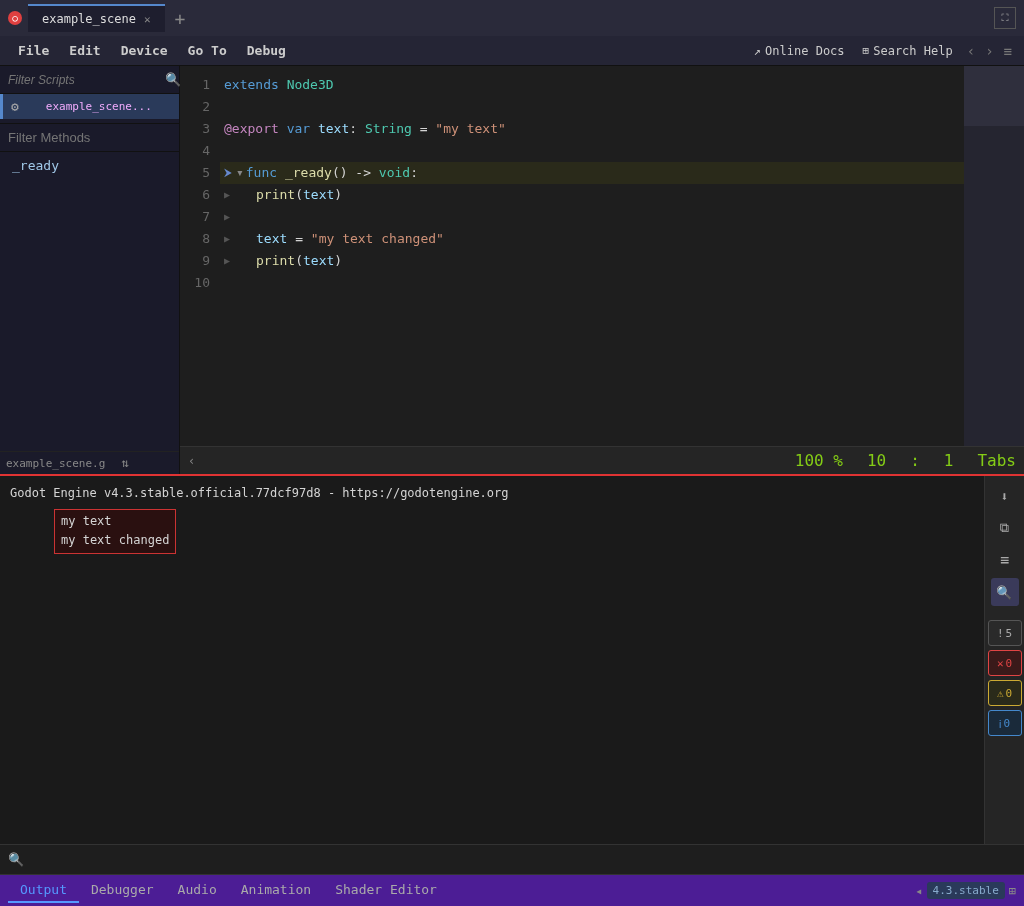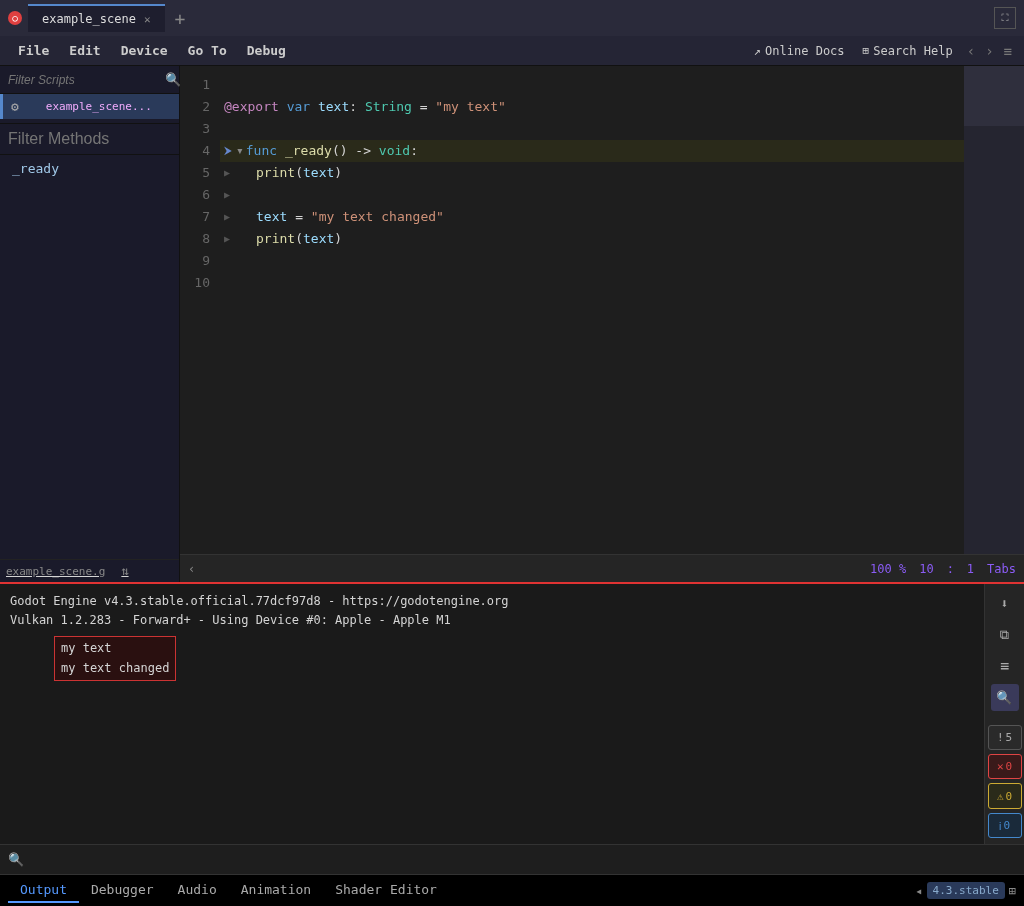--- a/index.html
+++ b/index.html
@@ -120,21 +120,21 @@
     .sidebar-script-name { font-size: 11px; color: #f0abfc; margin-left: 21px; }
     .sidebar-methods {
       display: flex; align-items: center;
       padding: 6px 8px;
       border-bottom: 1px solid #111;
       border-top: 1px solid #111;
       margin-top: 4px;
     }
     .sidebar-methods input {
       background: transparent; border: none; outline: none;
-      color: #84cc16; font-size: 16px; flex: 1;
+      color: #84cc16; font-size: 13px; flex: 1;
     }
     .sidebar-method-item {
       padding: 6px 12px;
       font-size: 13px;
       color: #a0c8e8;
       cursor: pointer;
     }
 
     
     .code-editor {
@@ -191,27 +191,27 @@
       border-top: 1px solid #333;
       display: flex;
       align-items: center;
       padding: 0 8px;
       font-size: 12px;
       color: #888;
     }
     .status-scroll-left { color: #888; margin-right: 8px; cursor: pointer; }
     .status-right {
       margin-left: auto;
-      display: flex; align-items: center; gap: 13px;
-      color: #8b5cf6; font-size: 12px;
+      display: flex; align-items: center; gap: 24px;
+      color: #84cc16; font-size: 16px;
     }
 
     
     .bottom-panel {
-      height: 324px;
+      height: 432px;
       background: #1a1a1a;
       border-top: 2px solid #e03333;
       display: flex;
       flex-direction: column;
       flex-shrink: 0;
     }
     .output-area {
       flex: 1;
       display: flex;
       overflow: hidden;
@@ -263,21 +263,21 @@
       padding: 0 8px;
     }
     .filter-messages input {
       background: transparent; border: none; outline: none;
       color: #ccc; font-size: 12px; flex: 1;
     }
     .filter-search { color: #888; font-size: 13px; cursor: pointer; }
 
     .bottom-tabs {
       height: 32px;
-      background: #000000;
+      background: #4c1d95;
       display: flex;
       align-items: center;
       border-top: 1px solid #333;
       padding: 14px 8px;
       flex-shrink: 0;
     }
     .bottom-tab {
       padding: 4px 12px;
       font-size: 13px;
       color: #aaa;
@@ -297,21 +297,20 @@
       background: #2a3a5a; color: #88aacc;
       padding: 2px 6px; border-radius: 3px; font-size: 11px;
     }
 
     
     .sidebar-footer {
       padding: 4px 6px;
       border-top: 1px solid #222;
       display: flex; align-items: center;
       gap: 16px;
-      text-decoration: underline;
     }
     .sidebar-footer-label {
       font-size: 11px; color: #888;
       white-space: nowrap; overflow: hidden; text-overflow: ellipsis;
       max-width: 120px;
     }
     .sidebar-footer-icon { font-size: 12px; color: #888; cursor: pointer; }
   </style>
 </head>
 <body>
@@ -385,20 +384,23 @@
           <div>4</div>
           <div>5</div>
           <div>6</div>
           <div>7</div>
           <div>8</div>
           <div>9</div>
           <div>10</div>
         </div>
         <div class="code-lines">
 
+          <div class="code-line">
+            <span class="kw-keyword">extends</span>&nbsp;<span class="kw-type">Node3D</span>
+          </div>
 
           <div class="code-line">&nbsp;</div>
 
           <div class="code-line">
             <span class="kw-at">@export</span>&nbsp;<span class="kw-keyword">var</span>&nbsp;<span class="kw-var">text</span><span class="kw-plain">:&nbsp;</span><span class="kw-type">String</span><span class="kw-plain">&nbsp;=&nbsp;</span><span class="kw-string">"my text"</span>
           </div>
 
           <div class="code-line">&nbsp;</div>
 
           <div class="code-line active-line">
@@ -448,21 +450,20 @@
           <span>Tabs</span>
         </div>
       </div>
     </div>
   </div>
 
   <div class="bottom-panel">
     <div class="output-area">
       <div class="output-text">
         <div>Godot Engine v4.3.stable.official.77dcf97d8 - https://godotengine.org</div>
-        <div>Vulkan 1.2.283 - Forward+ - Using Device #0: Apple - Apple M1</div>
         <div style="margin-top:6px;padding-left:44px;">
           <div style="display:inline-block; border:1px solid #cc3333; background:#2a1010; padding:2px 6px;">
             <div>my text</div>
             <div>my text changed</div>
           </div>
         </div>
       </div>
 
       <div class="output-sidebar">
         <div class="out-btn">⬇</div>

